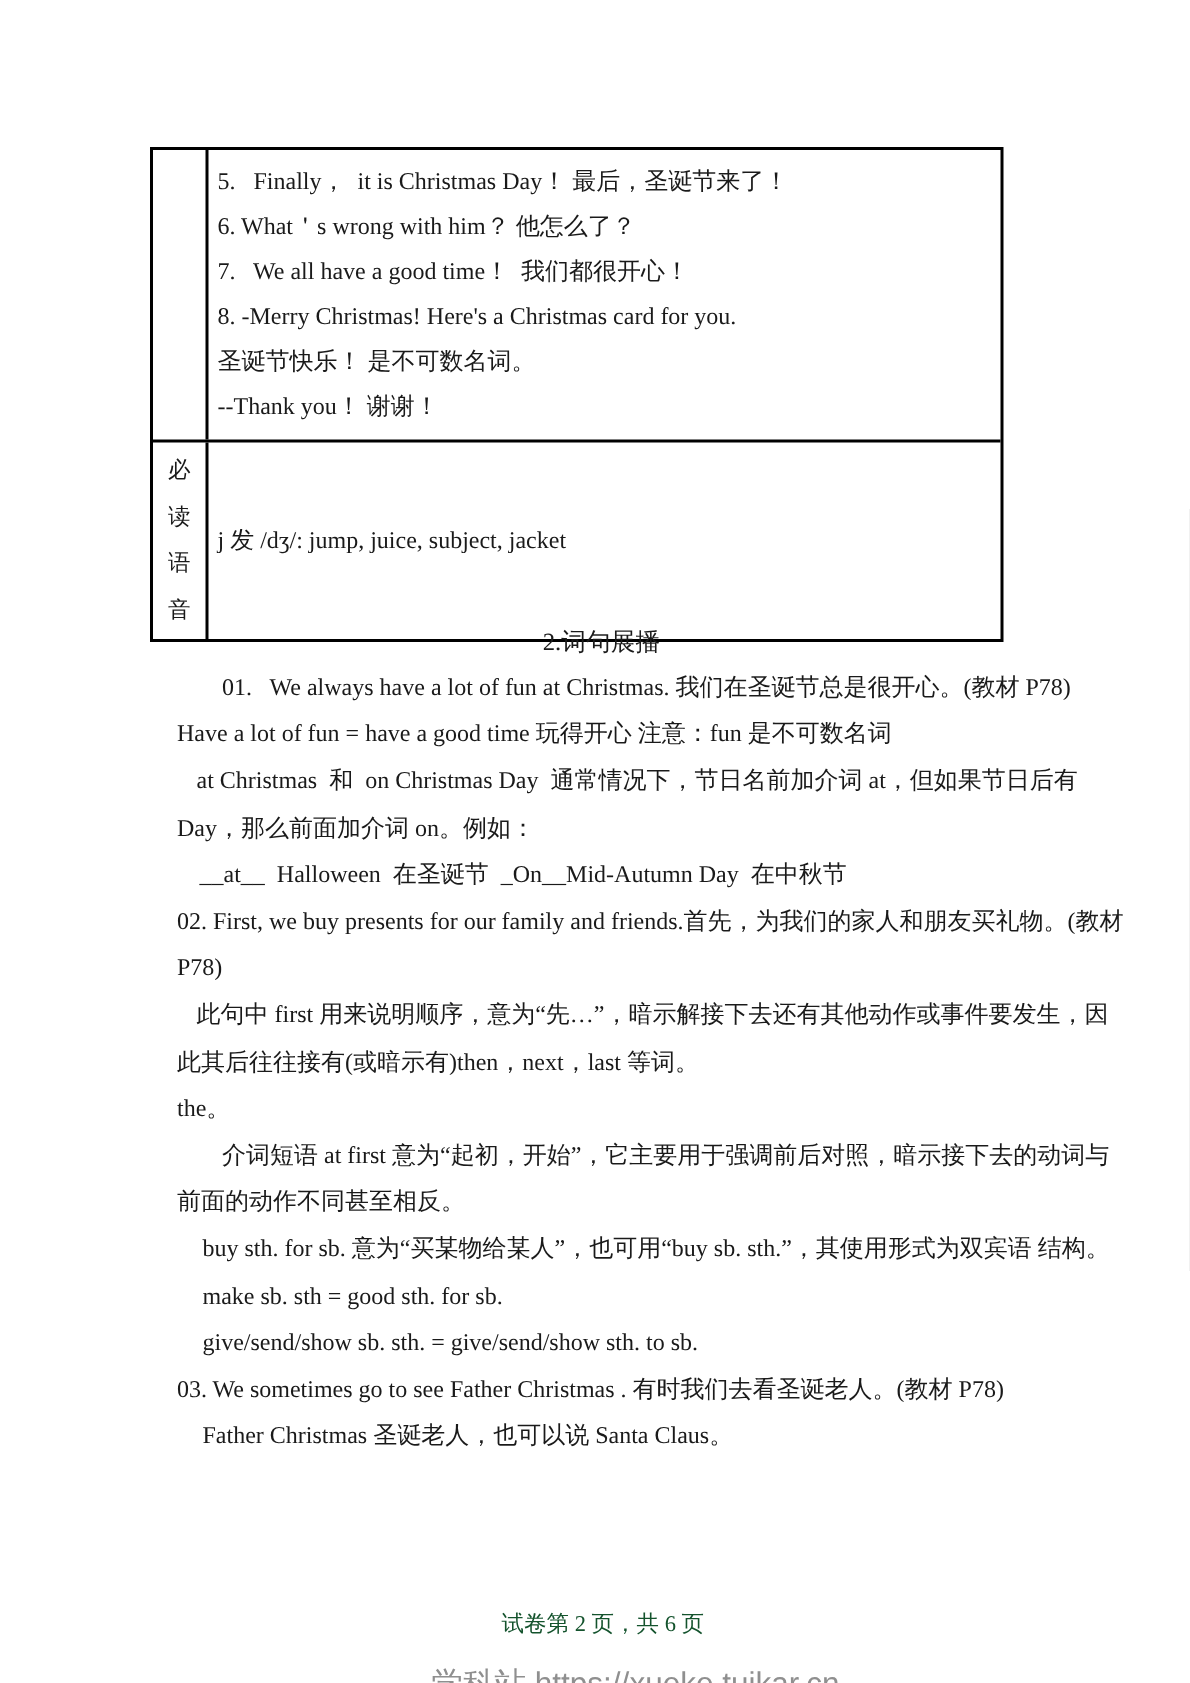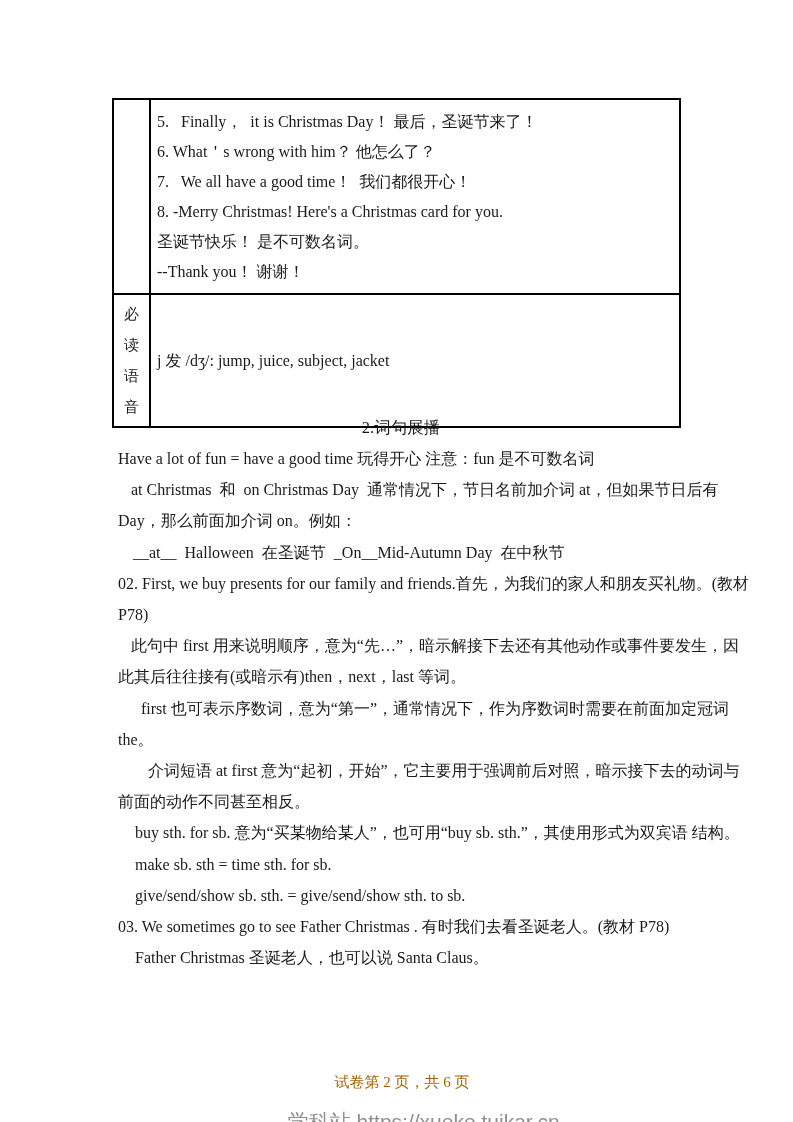--- a/index.html
+++ b/index.html
@@ -8,21 +8,21 @@
     width: 793px;
     height: 1122px;
     background: #ffffff;
     font-family: "Liberation Serif", "DejaVu Serif", serif;
     color: #1a1a1a;
     overflow: hidden;
   }
   
   .tbl {
     position: absolute;
-    left: 112px; top: 98px;
+    left: 100px; top: 98px;
     width: 565px;
     border: 2px solid #000;
   }
   .tbl-row { display: flex; }
   .tbl-row.r1 { height: 193px; border-bottom: 2px solid #000; }
   .tbl-row.r2 { height: 131px; }
   .label-cell {
     width: 35px;
     border-right: 2px solid #000;
     display: flex;
@@ -68,21 +68,21 @@
     color: #8f8f8f;
     white-space: pre;
     margin-top: 42px;
   }
   .page-number {
     position: absolute;
     top: 1073px;
     left: 50%;
     transform: translateX(-46%);
     font-size: 15px;
-    color: #a16207;
+    color: #14532d;
     white-space: pre;
     text-align: center;
   }
 </style>
 </head>
 <body>
 
 <div class="page">
 
   <div class="tbl">
@@ -105,34 +105,34 @@
         <span>音</span>
       </div>
       <div class="content-cell center-v">
         <div class="sline">j 发 /dʒ/: jump, juice, subject, jacket</div>
       </div>
     </div>
   </div>
 
   <div class="section">
     <div class="heading">2.词句展播</div>
+    <div class="bline" style="padding-left:30px">01.   We always have a lot of fun at Christmas. 我们在圣诞节总是很开心。(教材 P78)</div>
     <div class="bline" style="padding-left:0">Have a lot of fun = have a good time 玩得开心 注意：fun 是不可数名词</div>
     <div class="bline" style="padding-left:13px">at Christmas  和  on Christmas Day  通常情况下，节日名前加介词 at，但如果节日后有</div>
     <div class="bline" style="padding-left:0">Day，那么前面加介词 on。例如：</div>
     <div class="bline" style="padding-left:15px">__at__  Halloween  在圣诞节  _On__Mid-Autumn Day  在中秋节</div>
     <div class="bline" style="padding-left:0">02. First, we buy presents for our family and friends.首先，为我们的家人和朋友买礼物。(教材</div>
     <div class="bline" style="padding-left:0">P78)</div>
     <div class="bline" style="padding-left:13px">此句中 first 用来说明顺序，意为“先…”，暗示解接下去还有其他动作或事件要发生，因</div>
     <div class="bline" style="padding-left:0">此其后往往接有(或暗示有)then，next，last 等词。</div>
-    <div class="bline" style="padding-left:23px">first 也可表示序数词，意为“第一”，通常情况下，作为序数词时需要在前面加定冠词</div>
     <div class="bline" style="padding-left:0">the。</div>
     <div class="bline" style="padding-left:30px">介词短语 at first 意为“起初，开始”，它主要用于强调前后对照，暗示接下去的动词与</div>
     <div class="bline" style="padding-left:0">前面的动作不同甚至相反。</div>
     <div class="bline" style="padding-left:17px">buy sth. for sb. 意为“买某物给某人”，也可用“buy sb. sth.”，其使用形式为双宾语 结构。</div>
-    <div class="bline" style="padding-left:17px">make sb. sth = time sth. for sb.</div>
+    <div class="bline" style="padding-left:17px">make sb. sth = good sth. for sb.</div>
     <div class="bline" style="padding-left:17px">give/send/show sb. sth. = give/send/show sth. to sb.</div>
     <div class="bline" style="padding-left:0">03. We sometimes go to see Father Christmas . 有时我们去看圣诞老人。(教材 P78)</div>
     <div class="bline" style="padding-left:17px">Father Christmas 圣诞老人，也可以说 Santa Claus。</div>
   </div>
 
   <div class="watermark">学科站 https://xueke.tuikar.cn</div>
   <div class="page-number">试卷第 2 页，共 6 页</div>
 
 </div>
 

